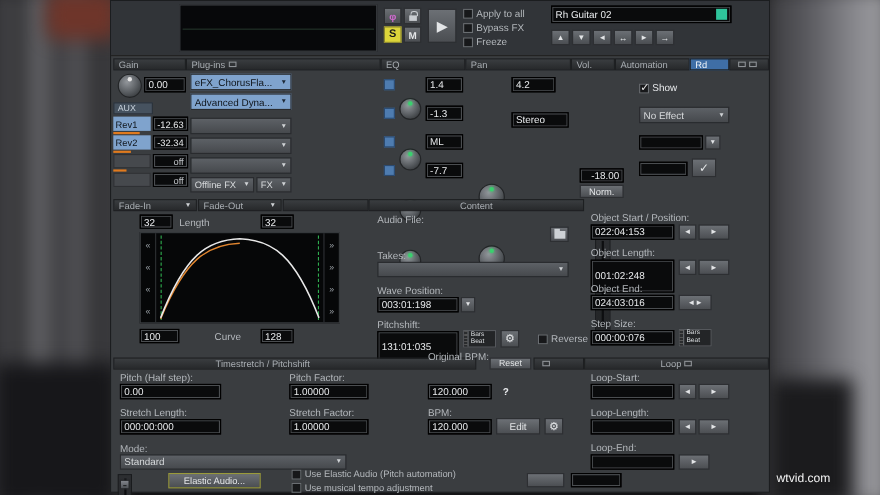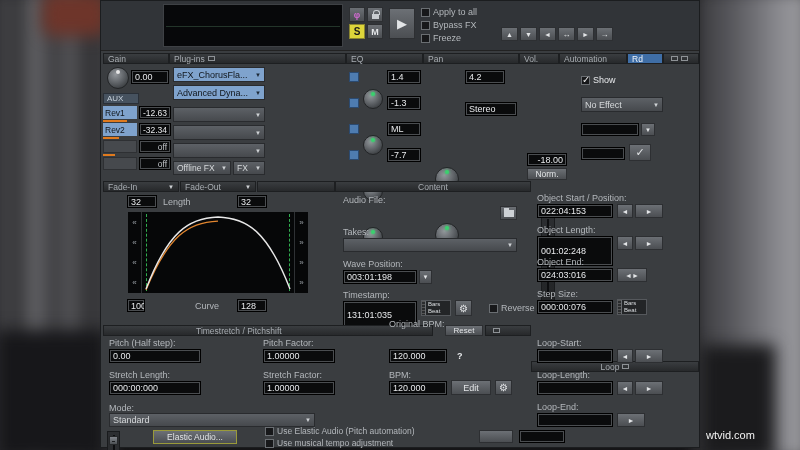--- a/index.html
+++ b/index.html
@@ -85,20 +85,24 @@
     </div>
     <div class="a chkrow" style="left:320px;top:19px;">
       <span class="chk"></span>
       <span class="label">Bypass FX</span>
     </div>
     <div class="a chkrow" style="left:320px;top:32px;">
       <span class="chk"></span>
       <span class="label">Freeze</span>
     </div>
 
+    <div class="a field" style="left:400px;top:4px;width:164px;height:16px;">
+      <span>Rh Guitar 02</span>
+      <span style="margin-left:auto;width:10px;height:10px;background:#2fc49b;"></span>
+    </div>
     <div class="a btn" style="left:400px;top:26px;width:17px;height:14px;font-size:7px;">▲</div>
     <div class="a btn" style="left:419px;top:26px;width:17px;height:14px;font-size:7px;">▼</div>
     <div class="a btn" style="left:438px;top:26px;width:17px;height:14px;font-size:7px;">◄</div>
     <div class="a btn" style="left:457px;top:26px;width:17px;height:14px;font-size:8px;">↔</div>
     <div class="a btn" style="left:476px;top:26px;width:17px;height:14px;font-size:7px;">►</div>
     <div class="a btn" style="left:495px;top:26px;width:17px;height:14px;font-size:8px;">→</div>
   </div>
 
   <div class="a sechead" style="left:2px;top:52px;width:66px;">
       <span>Gain</span>
@@ -251,37 +255,37 @@
         <span>»</span>
         <span>»</span>
       </div>
     <div class="dash-green" style="left:18px;"></div>
     <div class="dash-green" style="right:18px;"></div>
     <svg style="position:absolute;left:15px;top:2px;width:150px;height:77px;" viewBox="0 0 150 76" preserveAspectRatio="none">
       <path d="M3,75 C25,22 45,8 75,7 L75,7" stroke="#e0852f" stroke-width="1.3" fill="none"></path>
       <path d="M3,74 C25,18 45,4 75,3 C105,4 125,18 147,74" stroke="#e8e8e8" stroke-width="1.4" fill="none"></path>
     </svg>
   </div>
-  <div class="a field" style="left:26px;top:298px;width:18px;height:13px;">100</div>
+  <div class="a field" style="left:26px;top:298px;width:36px;height:13px;">100</div>
   <div class="a label" style="left:94px;top:300px;">Curve</div>
   <div class="a field" style="left:136px;top:298px;width:30px;height:13px;">128</div>
 
   <div class="a label" style="left:242px;top:194px;">Audio File:</div>
   <div class="a btn" style="left:399px;top:205px;width:17px;height:14px;">
       <span class="folder-icon"></span>
     </div>
   <div class="a label" style="left:242px;top:226px;">Takes:</div>
   <div class="a dd" style="left:242px;top:237px;width:174px;height:14px;">
       <span></span>
       <span class="arrow">▼</span>
     </div>
   <div class="a label" style="left:242px;top:258px;">Wave Position:</div>
   <div class="a field" style="left:242px;top:269px;width:74px;height:14px;">003:01:198</div>
   <div class="a btn" style="left:318px;top:269px;width:13px;height:14px;font-size:6px;">▼</div>
-  <div class="a label" style="left:242px;top:289px;">Timestamp:</div>
+  <div class="a label" style="left:242px;top:289px;">Pitchshift:</div>
   <div class="a field" style="left:242px;top:300px;width:74px;height:28px;">131:01:035</div>
   <div class="a bb" style="left:320px;top:299px;width:30px;height:16px;">
     <span class="grip"></span>
     <span class="txt">
         <span>Bars</span>
         <span>Beat</span>
       </span>
   </div>
   <div class="a btn" style="left:354px;top:299px;width:17px;height:16px;font-size:10px;">
       <span>⚙</span>
@@ -315,21 +319,21 @@
       </span>
   </div>
 
   <div class="a sechead" style="left:2px;top:324px;width:330px;padding-left:92px;">
       <span>Timestretch / Pitchshift</span>
     </div>
   <div class="a btn" style="left:344px;top:324px;width:38px;height:11px;font-size:8px;">Reset</div>
   <div class="a sechead" style="left:384px;top:324px;width:46px;">
       <span class="mini"></span>
     </div>
-  <div class="a sechead c" style="left:430px;top:324px;width:168px;margin-top:36px;">
+  <div class="a sechead c" style="left:430px;top:324px;width:168px;">
       <span>Loop</span>
       <span class="mini"></span>
     </div>
 
   <div class="a label" style="left:8px;top:337px;">Pitch (Half step):</div>
   <div class="a field" style="left:8px;top:348px;width:92px;height:14px;">0.00</div>
   <div class="a label" style="left:162px;top:337px;">Pitch Factor:</div>
   <div class="a field" style="left:162px;top:348px;width:72px;height:14px;">1.00000</div>
 
   <div class="a label" style="left:288px;top:318px;">Original BPM:</div>

